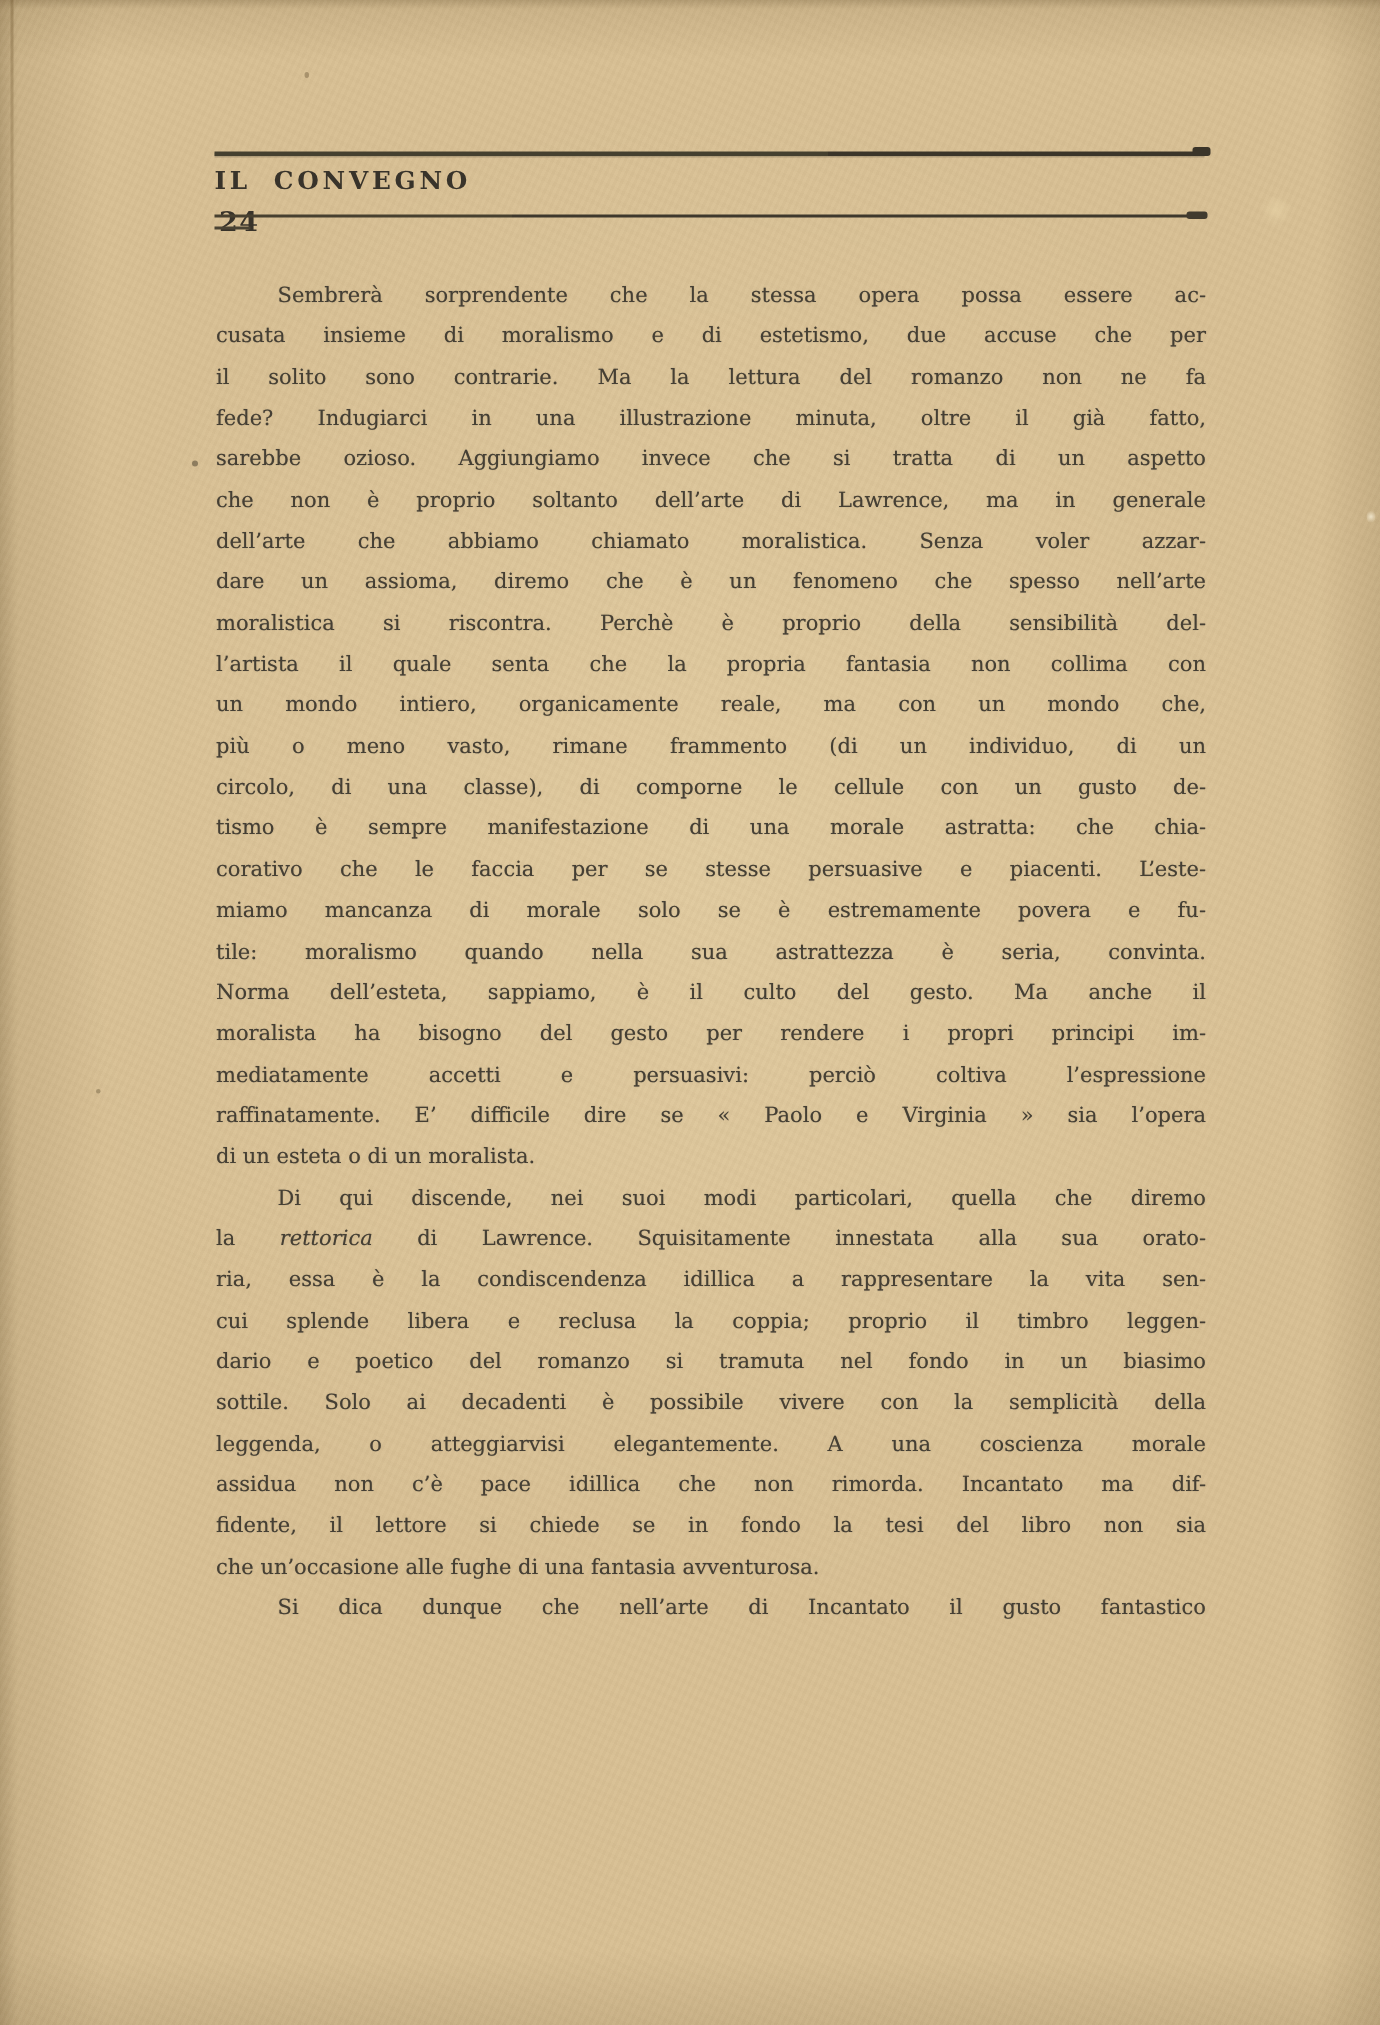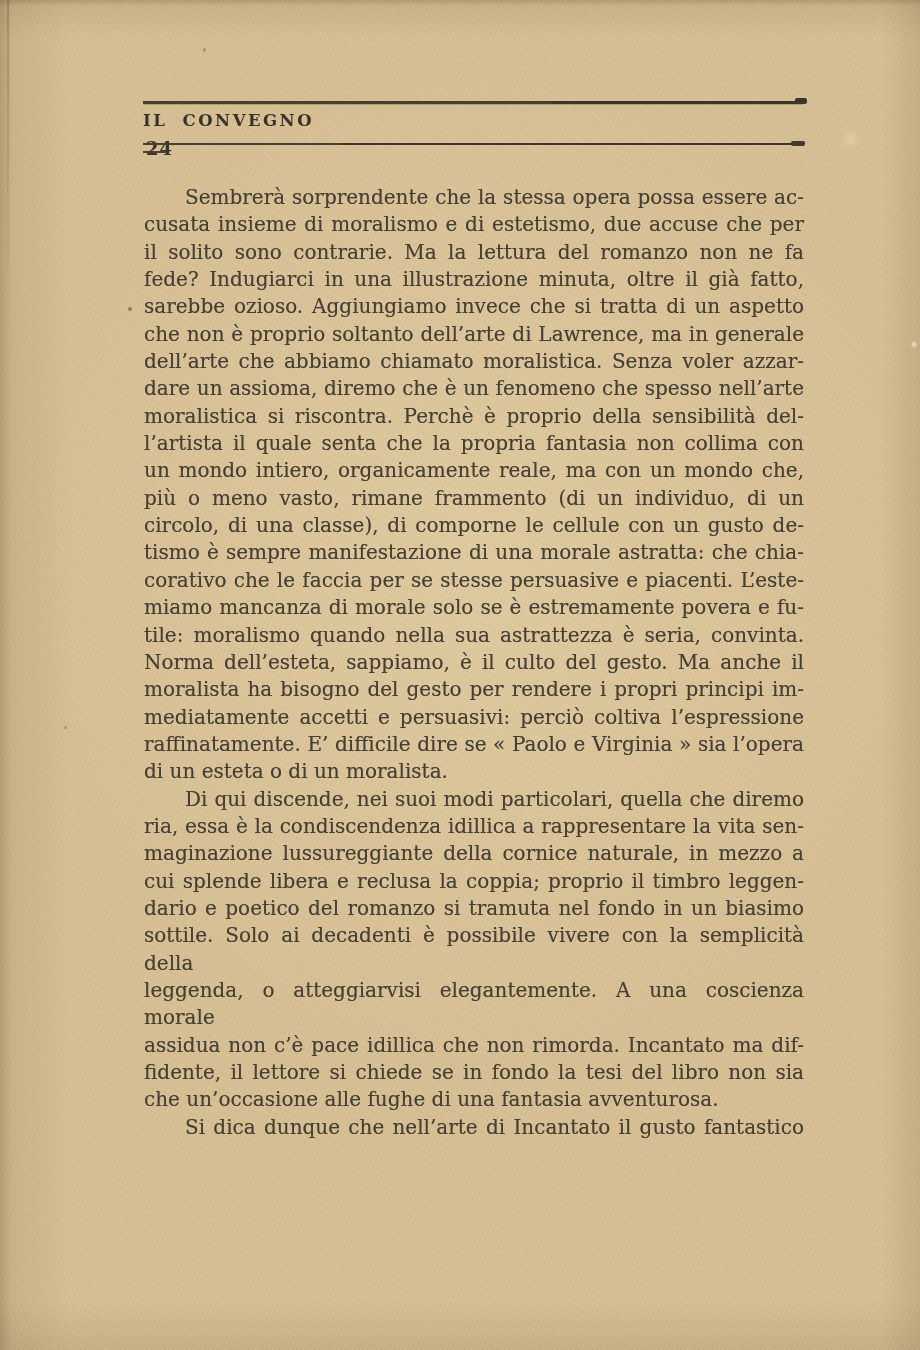--- a/index.html
+++ b/index.html
@@ -89,21 +89,21 @@
     font-size: 16.5px;
     font-weight: bold;
     letter-spacing: 2.5px;
     word-spacing: 7px;
   }
   
   .body-text {
     position: absolute;
     left: 144px; top: 184px;
     width: 660px;
-    font-size: 20px;
+    font-size: 14px;
     line-height: 27.35px;
     color: #453f34;
     text-shadow: 0 0 0.6px rgba(69,63,52,0.55);
   }
   .paragraph { margin: 0; }
   .line {
     text-align: justify;
     text-align-last: justify;
   }
   .line.first { padding-left: 41px; }
@@ -153,22 +153,22 @@
         <div class="line">miamo mancanza di morale solo se è estremamente povera e fu-</div>
         <div class="line">tile: moralismo quando nella sua astrattezza è seria, convinta.</div>
         <div class="line">Norma dell’esteta, sappiamo, è il culto del gesto. Ma anche il</div>
         <div class="line">moralista ha bisogno del gesto per rendere i propri principi im-</div>
         <div class="line">mediatamente accetti e persuasivi: perciò coltiva l’espressione</div>
         <div class="line">raffinatamente. E’ difficile dire se « Paolo e Virginia » sia l’opera</div>
         <div class="line endshort">di un esteta o di un moralista.</div>
       </div>
       <div class="paragraph">
         <div class="line first">Di qui discende, nei suoi modi particolari, quella che diremo</div>
+        <div class="line">la <i>rettorica</i> di Lawrence. Squisitamente innestata alla sua orato-</div>
         <div class="line">ria, essa è la condiscendenza idillica a rappresentare la vita sen-</div>
-        <div class="line">maginazione lussureggiante della cornice naturale, in mezzo a</div>
         <div class="line">cui splende libera e reclusa la coppia; proprio il timbro leggen-</div>
         <div class="line">dario e poetico del romanzo si tramuta nel fondo in un biasimo</div>
         <div class="line">sottile. Solo ai decadenti è possibile vivere con la semplicità della</div>
         <div class="line">leggenda, o atteggiarvisi elegantemente. A una coscienza morale</div>
         <div class="line">assidua non c’è pace idillica che non rimorda. Incantato ma dif-</div>
         <div class="line">fidente, il lettore si chiede se in fondo la tesi del libro non sia</div>
         <div class="line endshort">che un’occasione alle fughe di una fantasia avventurosa.</div>
       </div>
       <div class="paragraph">
         <div class="line first">Si dica dunque che nell’arte di Incantato il gusto fantastico</div>

